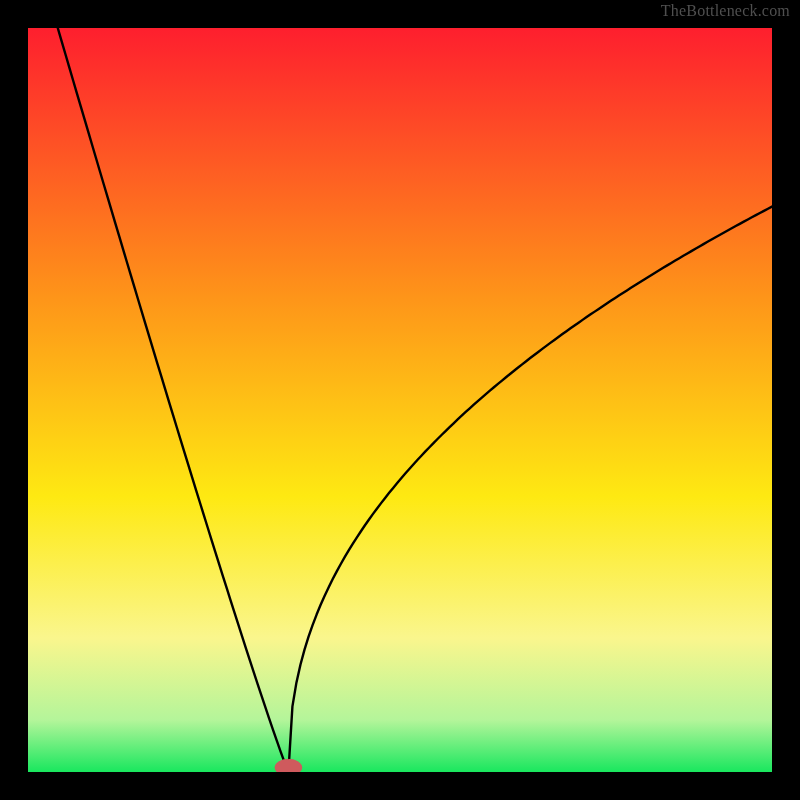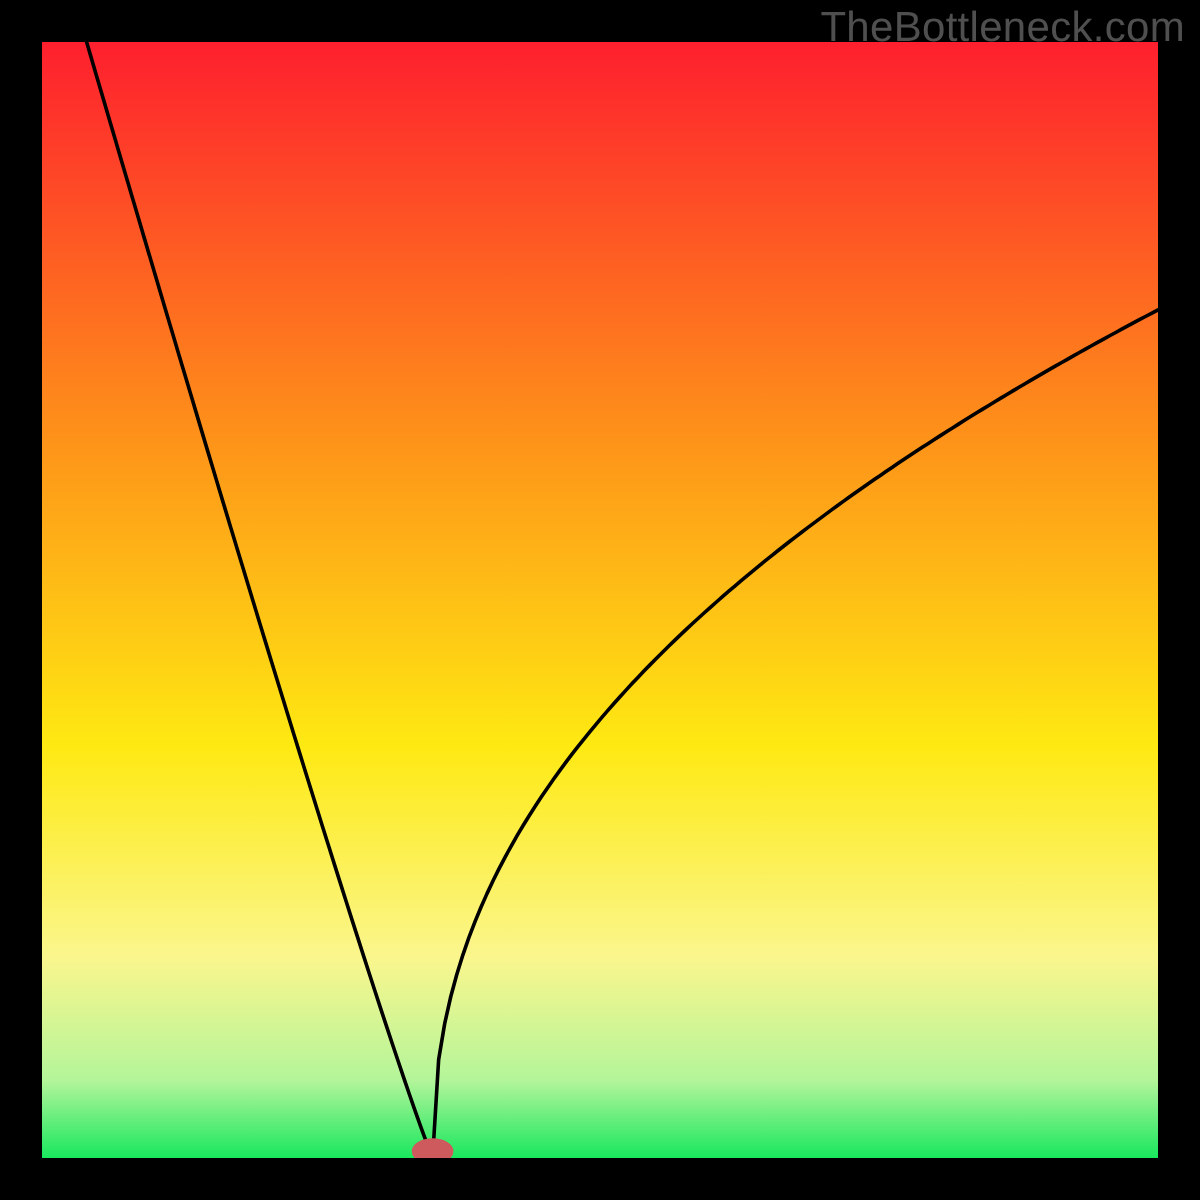--- a/index.html
+++ b/index.html
@@ -23,24 +23,25 @@
     top: 28px;
     width: 744px;
     height: 744px;
     overflow: hidden;
   }
   .watermark {
     position: absolute;
     top: 2px;
     right: 10px;
     color: #4f4f4f;
-    font-size: 28px;
+    font-size: 16px;
     font-weight: 400;
     letter-spacing: 0.2px;
     z-index: 10;
+    font-family: Liberation Serif, serif;
   }
   svg { display: block; }
 </style>
 </head>
 <body>
 
 <div class="frame">
 
   <div class="watermark">TheBottleneck.com</div>
 

